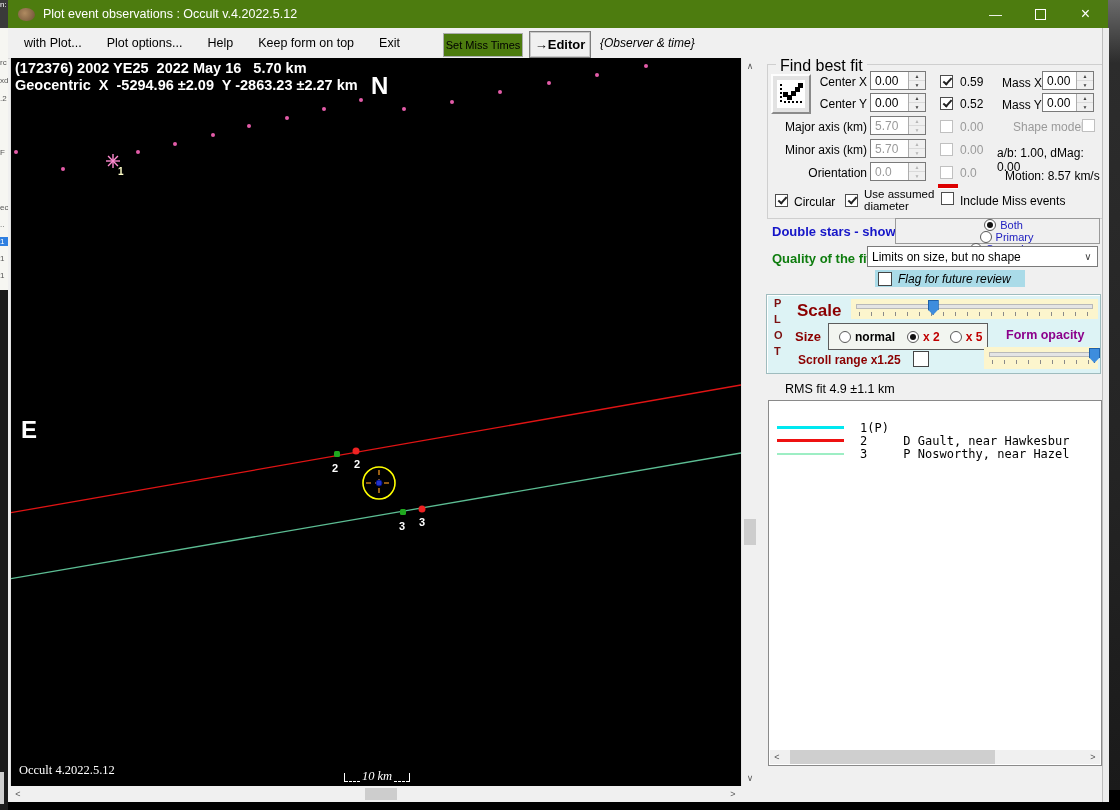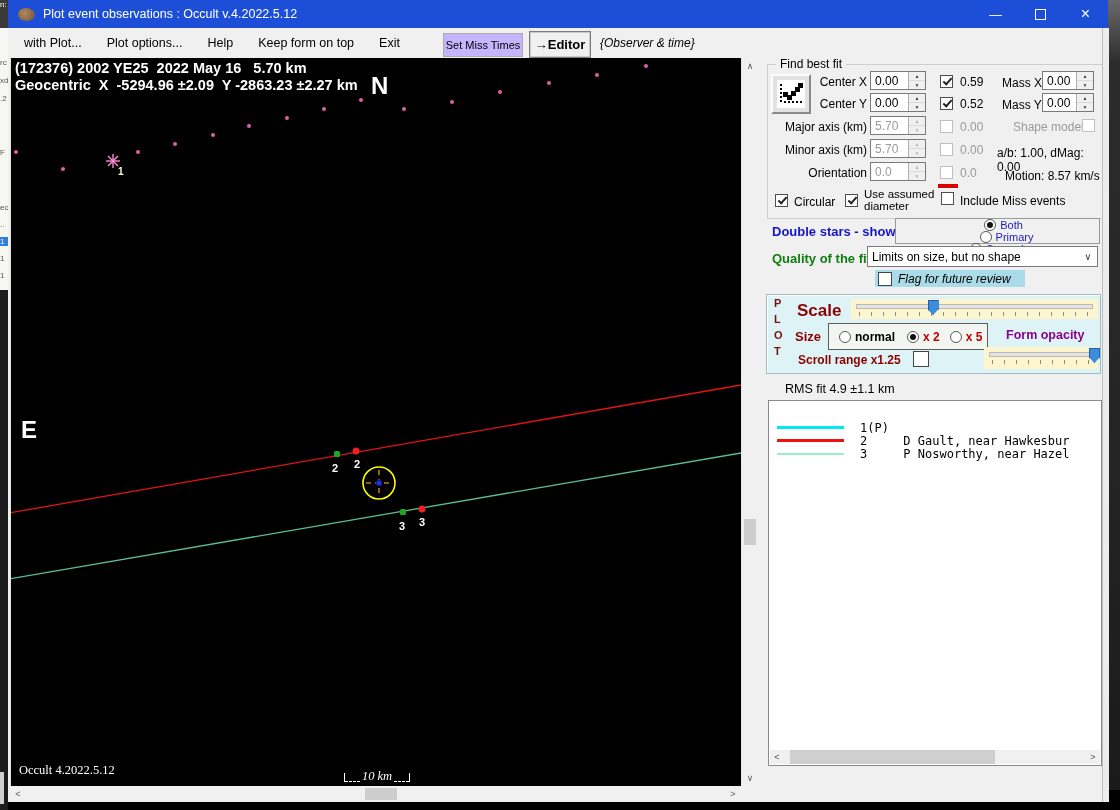--- a/index.html
+++ b/index.html
@@ -13,33 +13,33 @@
   #bg-left .white-strip{left:0;top:28px;width:8px;height:262px;background:#f6f6f2;overflow:hidden;}
   #bg-left .frag{position:absolute;left:0;width:8px;font-size:8px;color:#555;overflow:hidden;white-space:nowrap;}
   #bg-left .frag.sel{background:#2f7fe0;color:#fff;}
   #bg-left .grey-bottom{left:0;top:772px;width:4px;height:32px;background:#cfcfcf;}
   #bg-right{left:1108px;top:0;width:12px;height:790px;background:linear-gradient(#6a6a6a,#2c2c2c 8%,#242424 60%,#1a1a1a);}
 
   
   #win{left:8px;top:0;width:1100px;height:802px;background:#f0f0f0;}
 
   
-  #titlebar{left:0;top:0;width:1100px;height:28px;background:#1d4ed8;display:flex;align-items:center;}
+  #titlebar{left:0;top:0;width:1100px;height:28px;background:#4d7c0f;display:flex;align-items:center;}
   #app-icon{width:17px;height:13px;margin:0 8px 0 10px;background:radial-gradient(circle at 40% 40%,#b08b61,#6b4f35);
             border-radius:46% 54% 50% 50%;}
   #title-text{color:#fff;font-size:12.5px;}
   #win-btns{margin-left:auto;display:flex;height:28px;}
   .win-btn{width:45px;height:28px;display:flex;align-items:center;justify-content:center;color:#fff;font-size:13px;}
   #max-glyph{width:9px;height:9px;border:1px solid #fff;display:inline-block;}
 
   
   #menubar{left:0;top:28px;width:1100px;height:30px;background:#f0f0f0;border-bottom:1px solid #d9d9d9;}
   #menu-items{position:absolute;left:12px;top:0;height:30px;display:flex;gap:17px;align-items:center;}
   .menu-item{padding:0 4px;font-size:12.5px;}
-  #btn-miss{left:435px;top:5px;width:78px;height:22px;background:#c4b5fd;border:1px solid #abadad;
+  #btn-miss{left:435px;top:5px;width:78px;height:22px;background:#4d7c0f;border:1px solid #abadad;
             display:flex;align-items:center;justify-content:center;font-size:11px;}
   #btn-editor{left:521px;top:3px;width:60px;height:25px;background:#f0f0f0;border:1px solid #7d7d7d;
               box-shadow:inset 0 0 0 1px #c9c9c9;display:flex;align-items:center;justify-content:center;
               font-weight:bold;font-size:13px;}
   #observer-label{left:592px;top:8px;font-size:12px;font-style:italic;}
 
   
   #plot{left:2px;top:58px;width:730px;height:728px;background:#000;border-left:1px solid #e0e0e0;overflow:hidden;}
   #plot-svg{position:absolute;left:0;top:0;}
   .plot-title{position:absolute;left:4px;color:#fff;font-weight:bold;font-size:14.5px;white-space:pre;}
@@ -60,21 +60,21 @@
   #vthumb{position:absolute;left:2px;top:461px;width:12px;height:26px;background:#cdcdcd;}
   #hscroll{left:2px;top:786px;width:731px;height:16px;}
   #hthumb{position:absolute;left:355px;top:2px;width:32px;height:12px;background:#cdcdcd;}
   #hcorner{left:733px;top:786px;width:16px;height:16px;background:#f0f0f0;}
 
   
   #rpanel{left:749px;top:58px;width:345px;height:744px;background:#f0f0f0;font-size:12px;}
   #rborder{left:1094px;top:28px;width:6px;height:774px;background:#ececec;border-left:1px solid #bdbdbd;}
 
   .groupbox{position:absolute;border:1px solid #cfcfcf;}
-  .groupbox-label{position:absolute;top:-8px;left:8px;background:#f0f0f0;padding:0 4px;font-size:12px;}
+  .groupbox-label{position:absolute;top:-8px;left:8px;background:#f0f0f0;padding:0 4px;font-size:16px;}
 
   #fit-icon-btn{left:14px;top:16px;width:36px;height:36px;background:#e2e2e2;
                 border-top:2px solid #fdfdfd;border-left:2px solid #fdfdfd;border-right:2px solid #8a8a8a;border-bottom:2px solid #8a8a8a;
                 display:flex;align-items:center;justify-content:center;}
   #fit-icon-btn svg{background:#fff;}
 
   .rlabel{position:absolute;text-align:right;width:110px;left:0;}
   .spin{position:absolute;height:19px;display:flex;border:1px solid #7a7a7a;background:#fff;box-sizing:border-box;}
   .spin .val{padding:2px 3px 0 4px;flex:1;font-size:12px;background:#fff;}
   .spin.dis .val{color:#9a9a9a;}

